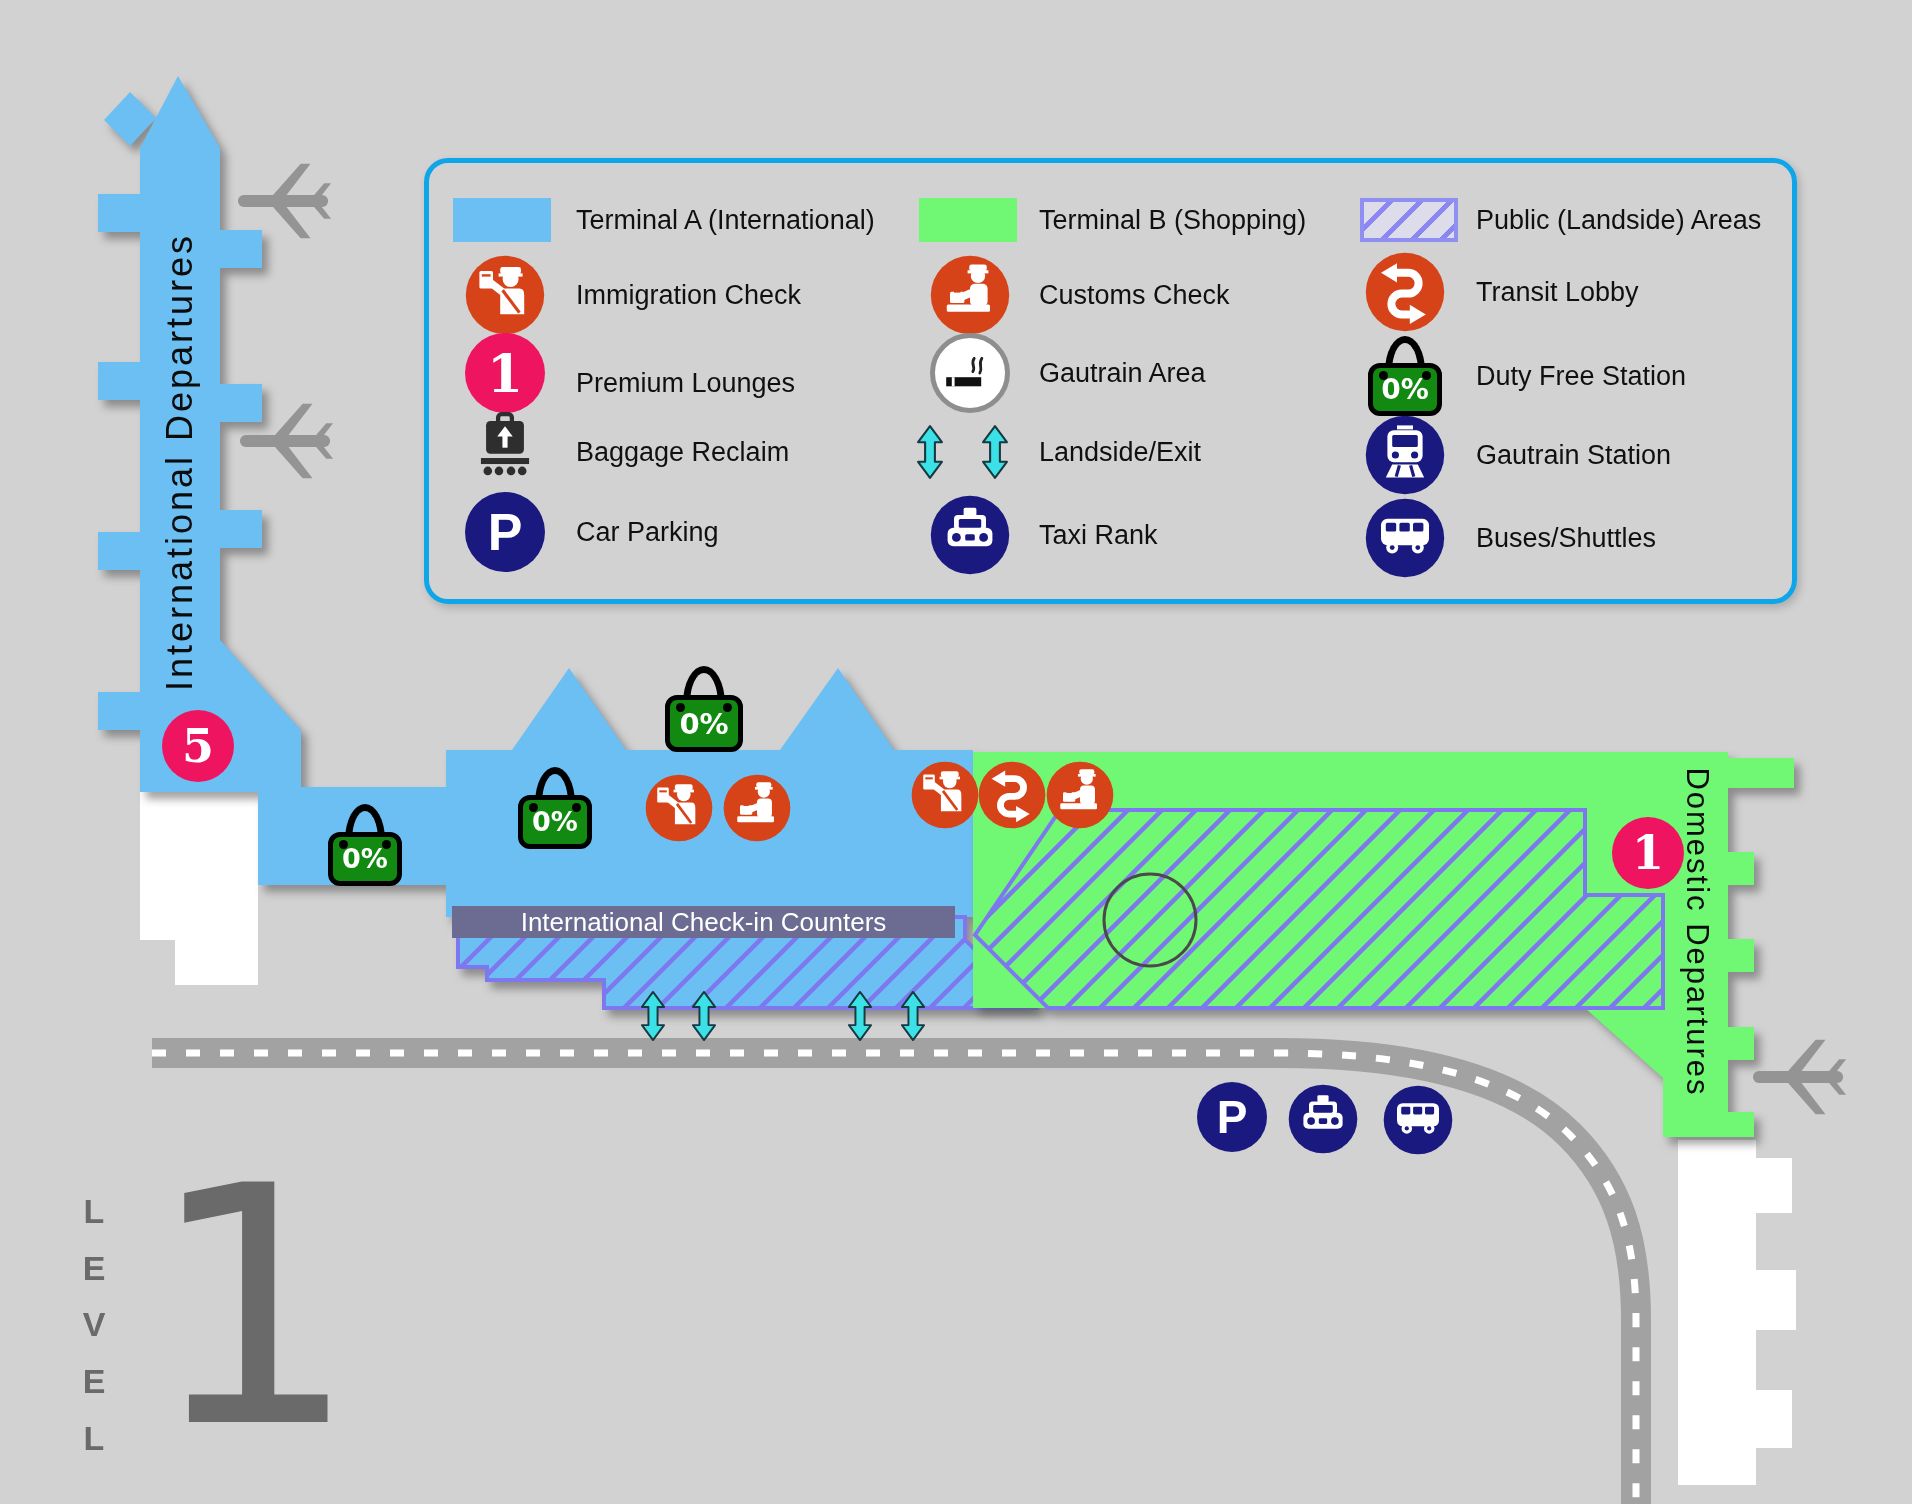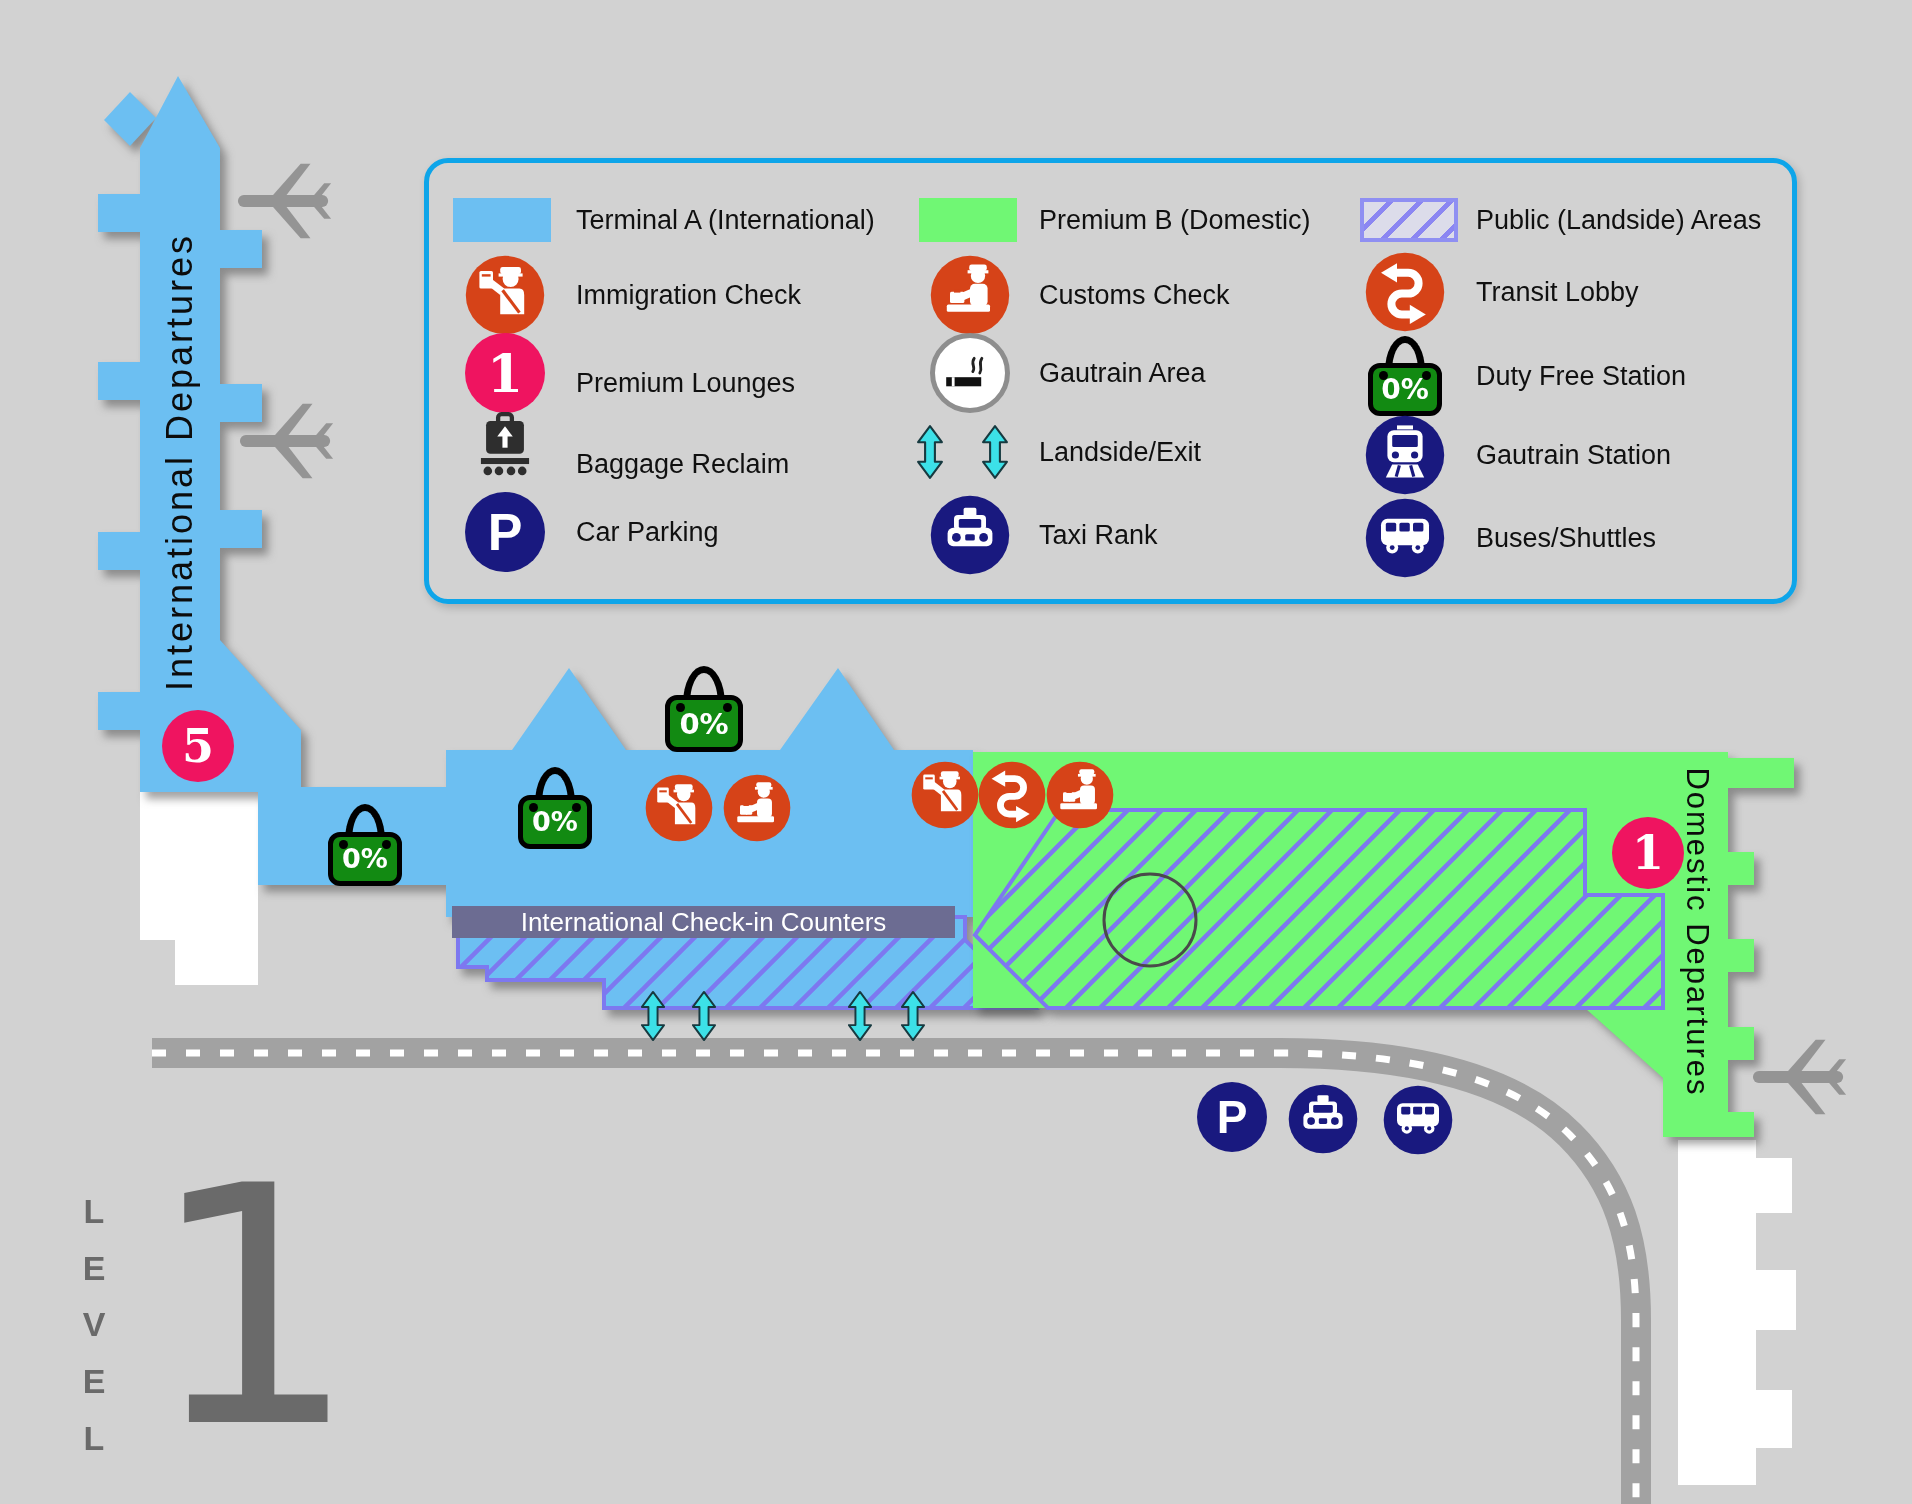--- a/index.html
+++ b/index.html
@@ -313,21 +313,21 @@
       <svg viewBox="0 0 100 100">
         <use href="#sym-bus"></use>
       </svg>
     </div>
 
   <div class="abs" id="legend-box">
 
     <div class="abs swatch" style="left:24px;top:57px;background:#6cbff2"></div>
     <div class="abs lg-label" style="left:147px;top:57px">Terminal A (International)</div>
     <div class="abs swatch" style="left:490px;top:57px;background:#70f774"></div>
-    <div class="abs lg-label" style="left:610px;top:57px">Premium B (Domestic)</div>
+    <div class="abs lg-label" style="left:610px;top:57px">Terminal B (Shopping)</div>
     <div class="abs swatch hatched" style="left:931px;top:57px"></div>
     <div class="abs lg-label" style="left:1047px;top:57px">Public (Landside) Areas</div>
 
     <div class="ic" style="left:76px;top:132px;width:80px;height:80px">
         <svg viewBox="0 0 100 100">
           <use href="#sym-immigration"></use>
         </svg>
       </div>
     <div class="abs lg-label" style="left:147px;top:132px">Immigration Check</div>
     <div class="ic" style="left:541px;top:132px;width:80px;height:80px">
@@ -359,21 +359,21 @@
           <span>0%</span>
         </div>
     </div>
     <div class="abs lg-label" style="left:1047px;top:213px">Duty Free Station</div>
 
     <div class="ic" style="left:76px;top:289px;width:86px;height:86px">
         <svg viewBox="0 0 100 100">
           <use href="#sym-baggage"></use>
         </svg>
       </div>
-    <div class="abs lg-label" style="left:147px;top:301px">Baggage Reclaim</div>
+    <div class="abs lg-label" style="left:147px;top:289px">Baggage Reclaim</div>
     <div class="ic" style="left:501px;top:289px;width:32px;height:56px">
         <svg viewBox="0 0 40 80">
           <use href="#sym-entrance"></use>
         </svg>
       </div>
     <div class="ic" style="left:566px;top:289px;width:32px;height:56px">
         <svg viewBox="0 0 40 80">
           <use href="#sym-entrance"></use>
         </svg>
       </div>

